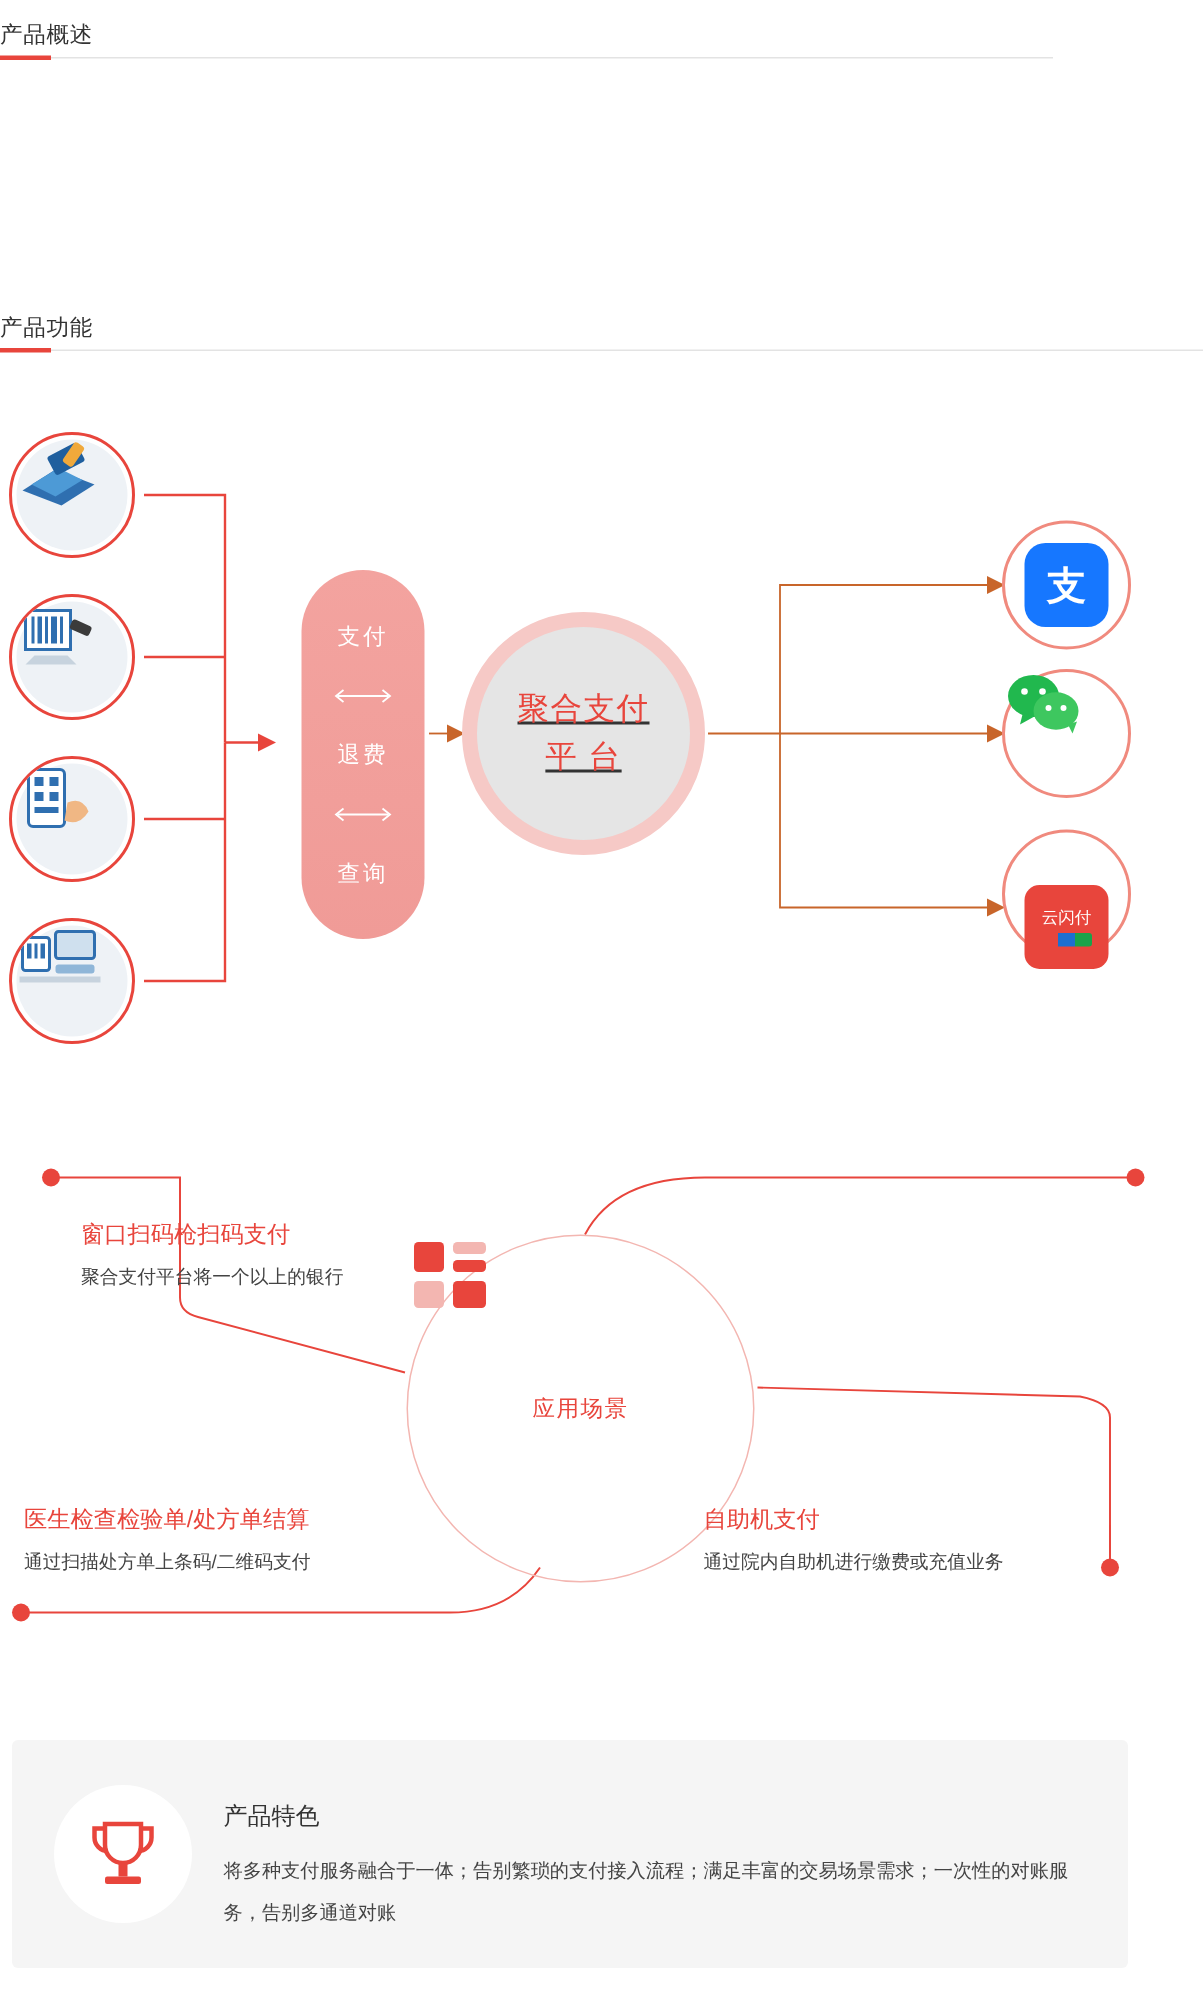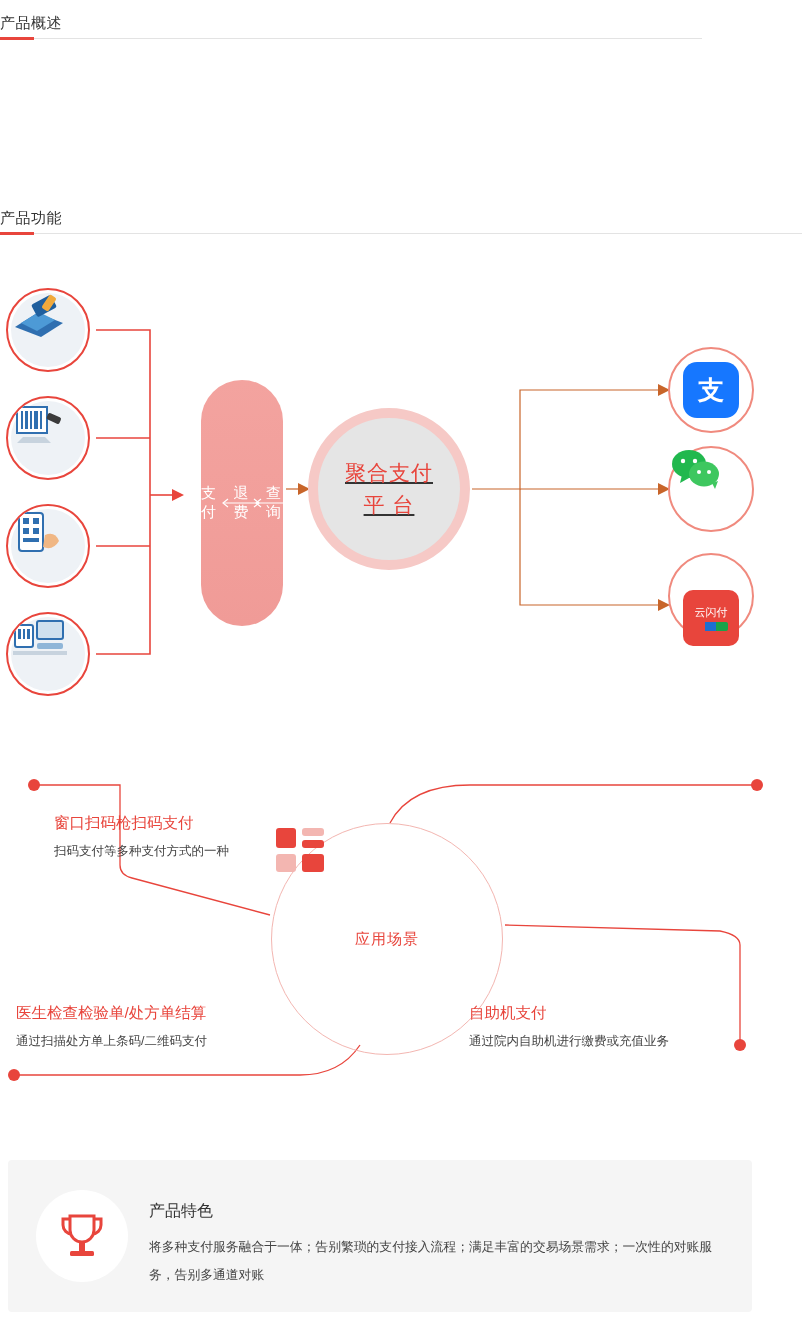--- a/index.html
+++ b/index.html
@@ -80,21 +80,21 @@
     display: flex; align-items: center; justify-content: center;
   }
 
   .pill {
     position: absolute;
     left: 201px; top: 110px;
     width: 82px; height: 246px;
     border-radius: 41px;
     background: #f4a0a0;
     background: linear-gradient(180deg,#f3a39f 0%, #f09b97 100%);
-    display: flex; flex-direction: row;
+    display: flex; flex-direction: column;
     align-items: center; justify-content: space-around;
     padding: 22px 0;
   }
   .pill .pill-label {
     color: #fff; font-size: 15px; letter-spacing: 2px;
   }
   .pill .arrow-row {
     width: 46px; height: 10px; position: relative;
   }
 
@@ -389,21 +389,21 @@
           <rect x="30" y="16" width="22" height="8" rx="3" fill="#e8453c"></rect>
           <rect x="4" y="30" width="20" height="18" rx="3" fill="#f3b6b1"></rect>
           <rect x="30" y="30" width="22" height="18" rx="3" fill="#e8453c"></rect>
         </svg>
       </div>
       <div class="sc-label">应用场景</div>
     </div>
 
     <div class="sc-item" style="left:54px; top:68px;">
       <div class="sc-title">窗口扫码枪扫码支付</div>
-      <div class="sc-desc">扫码支付等多种支付方式的一种</div>
+      <div class="sc-desc">聚合支付平台将一个以上的银行</div>
     </div>
 
 
     <div class="sc-item" style="left:16px; top:258px;">
       <div class="sc-title">医生检查检验单/处方单结算</div>
       <div class="sc-desc">通过扫描处方单上条码/二维码支付</div>
     </div>
 
     <div class="sc-item" style="left:469px; top:258px;">
       <div class="sc-title">自助机支付</div>

